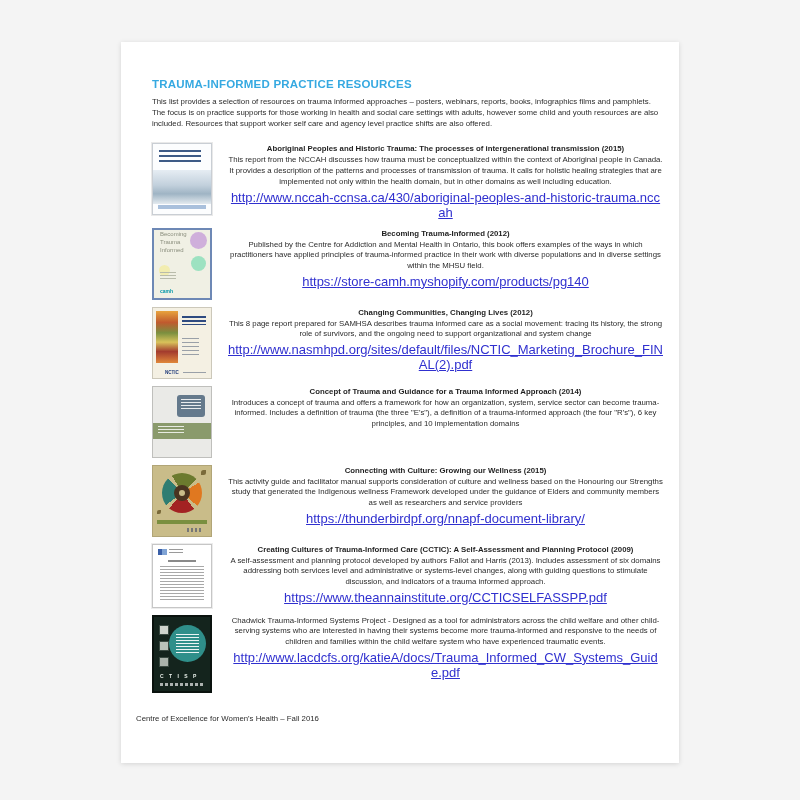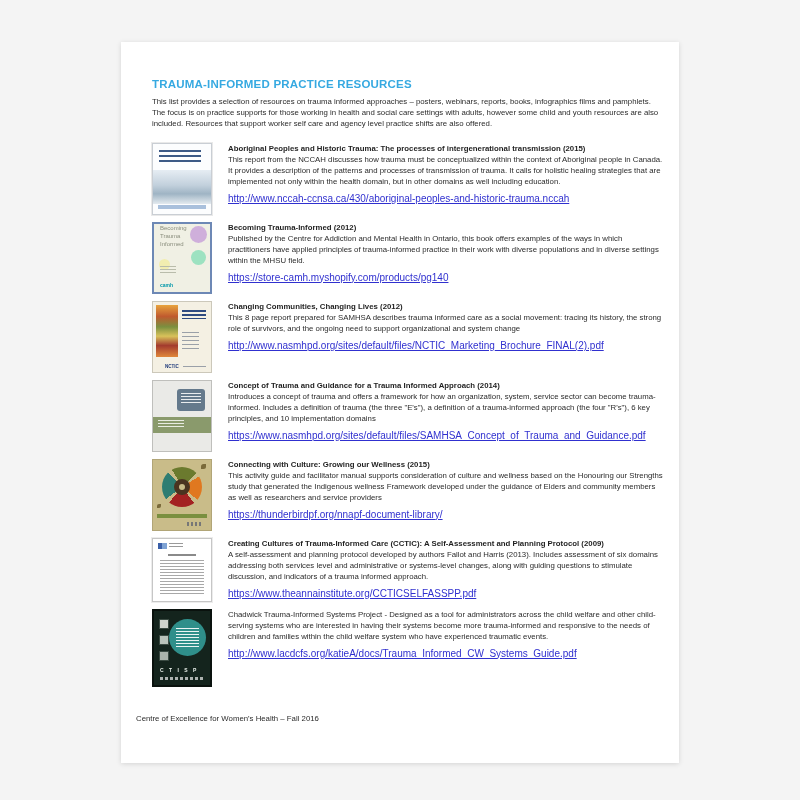--- a/index.html
+++ b/index.html
@@ -19,28 +19,28 @@
   .content { padding:36px 16px 0 31px; }
   .heading {
     color:#36a9e1; font-weight:bold; font-size:11.5px; letter-spacing:.2px;
   }
   .intro {
     margin-top:7px; font-size:7.8px; line-height:1.38; color:#2b2b2b;
     width:514px;
   }
   .entries { margin-top:14px; }
   .entry { display:flex; gap:16px; margin-bottom:7px; }
-  .entry-text { width:437px; padding-top:1px; }
+  .entry-text { width:437px; padding-top:1px;text-align:center; }
   .entry-title {
     font-weight:bold; font-size:7.8px; color:#1f1f1f; white-space:nowrap;
     margin-bottom:2px;
   }
   .entry-desc { font-size:7.8px; line-height:1.38; color:#2b2b2b; }
   .entry-link {
-    display:inline-block; margin-top:2px; font-size:10px; color:#3030cf;
+    display:inline-block; margin-top:2px; font-size:13px; color:#3030cf;
     text-decoration:underline; cursor:pointer; word-break:break-all;
   }
   .footer {
     position:absolute; left:15px; top:672px; font-size:7.8px; color:#2b2b2b;
   }
 
   
   .thumb { flex:none; width:60px; height:72px; position:relative; overflow:hidden; }
 
   
@@ -188,21 +188,20 @@
             <div class="box-lines"></div>
           </div>
           <div class="band">
             <div class="band-lines"></div>
           </div>
 
         </div>
         <div class="entry-text">
           <div class="entry-title">Concept of Trauma and Guidance for a Trauma Informed Approach (2014)</div>
           <div class="entry-desc">Introduces a concept of trauma and offers a framework for how an organization, system, service sector can become trauma-informed. Includes a definition of trauma (the three "E's"), a definition of a trauma-informed approach (the four "R's"), 6 key principles, and 10 implementation domains</div>
-          <a class="entry-link">https://www.nasmhpd.org/sites/default/files/SAMHSA_Concept_of_Trauma_and_Guidance.pdf</a>
         </div>
       </div>
 
       <div class="entry">
         <div class="thumb t5">
           <div class="wheel"></div>
           <div class="hub"></div>
           <div class="hub-dot"></div>
           <div class="leaf1"></div>
           <div class="leaf2"></div>

